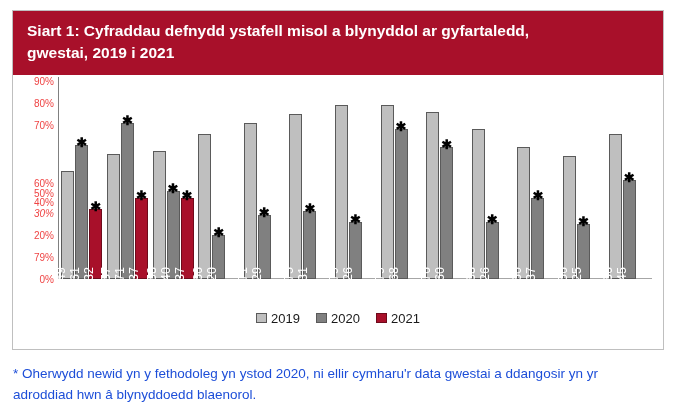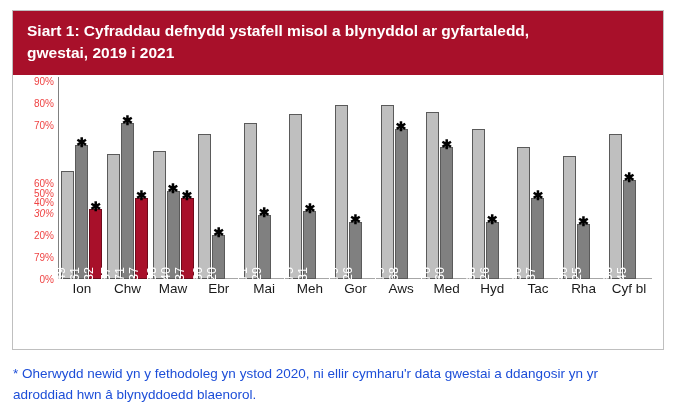--- a/index.html
+++ b/index.html
@@ -423,35 +423,34 @@
             <div class="bar-slot">
               <div class="bar y2020" style="height: 99px;">
                 <span class="bar-value">45</span>
                 <span class="star">✱</span>
               </div>
             </div>
             <div class="bar-slot"></div>
           </div>
         </div>
 
-      <div class="x-axis-labels" id="x-axis-labels">
-          <div class="x-label">Ion</div>
-          <div class="x-label">Chw</div>
-          <div class="x-label">Maw</div>
-          <div class="x-label">Ebr</div>
-          <div class="x-label">Mai</div>
-          <div class="x-label">Meh</div>
-          <div class="x-label">Gor</div>
-          <div class="x-label">Aws</div>
-          <div class="x-label">Med</div>
-          <div class="x-label">Hyd</div>
-          <div class="x-label">Tac</div>
-          <div class="x-label">Rha</div>
-          <div class="x-label">Cyf bl</div>
+
+      <div class="legend" id="legend">
+          <div class="legend-item">
+            <span class="legend-swatch y2019"></span>
+            <span class="legend-label">2019</span>
+          </div>
+          <div class="legend-item">
+            <span class="legend-swatch y2020"></span>
+            <span class="legend-label">2020</span>
+          </div>
+          <div class="legend-item">
+            <span class="legend-swatch y2021"></span>
+            <span class="legend-label">2021</span>
+          </div>
         </div>
-
 
     </div>
   </div>
 
   <div class="footnote">* Oherwydd newid yn y fethodoleg yn ystod 2020, ni ellir cymharu'r data gwestai a ddangosir yn yr adroddiad hwn â blynyddoedd blaenorol.</div>
 
 </div>
 
 </body></html>

